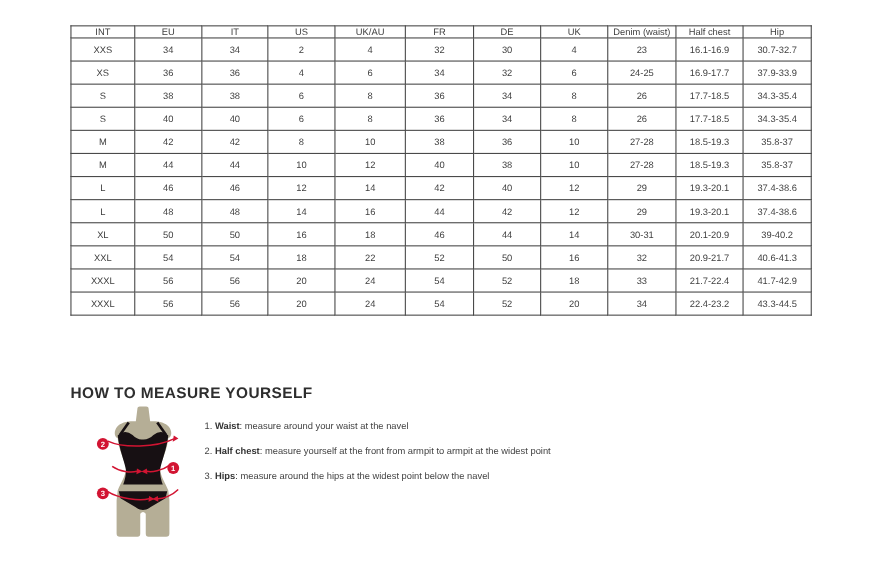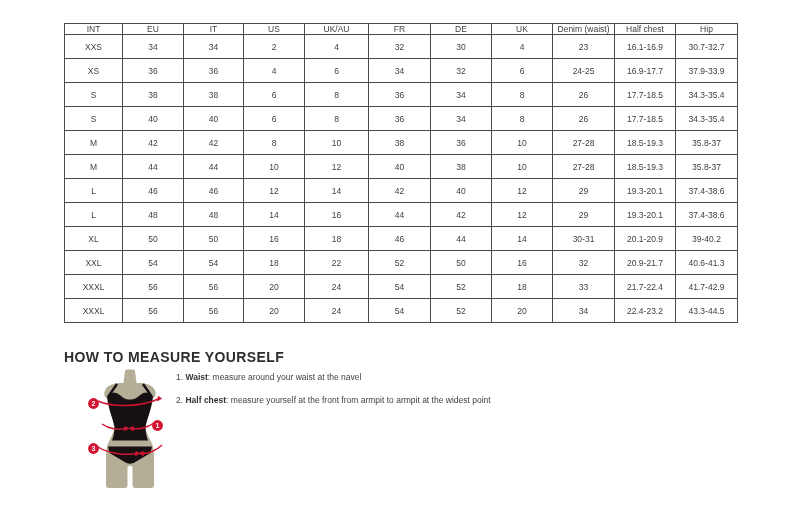--- a/index.html
+++ b/index.html
@@ -13,21 +13,21 @@
     position: relative;
   }
   .page { position: relative; width: 798px; height: 519px; }
 
   
   table.size-table {
     position: absolute;
     left: 64px;
     top: 23px;
     width: 673px;
-    height: 300px;
+    height: 264px;
     border-collapse: collapse;
     table-layout: fixed;
   }
   table.size-table th,
   table.size-table td {
     border: 1px solid var(--border, #4a4a4a);
     font-size: 8.5px;
     font-weight: normal;
     color: var(--text, #3e3e3e);
     text-align: center;
@@ -52,21 +52,21 @@
     position: absolute;
     left: 80px;
     top: 369px;
     width: 100px;
     height: 130px;
   }
   .measure-steps {
     position: absolute;
     left: 176px;
     top: 372px;
-    margin: 0;
+    margin: 10px;
     padding: 0;
     list-style: none;
   }
   .measure-steps li {
     font-size: 8.5px;
     color: #424242;
     margin-bottom: 12.5px;
     white-space: nowrap;
   }
   .measure-steps b { color: #333333; }
@@ -325,15 +325,16 @@
     </g>
     <g>
       <circle cx="13.5" cy="79.5" r="5.4" fill="var(--accent-red)"></circle>
       <text class="marker-num" x="13.5" y="82">3</text>
     </g>
   </svg>
 
   <ul class="measure-steps">
     <li><span>1.</span>&nbsp;<b>Waist</b><span>: measure around your waist at the navel</span></li>
     <li><span>2.</span>&nbsp;<b>Half chest</b><span>: measure yourself at the front from armpit to armpit at the widest point</span></li>
+    <li><span>3.</span>&nbsp;<b>Hips</b><span>: measure around the hips at the widest point below the navel</span></li>
   </ul>
 
 </div>
 
 </body></html>

